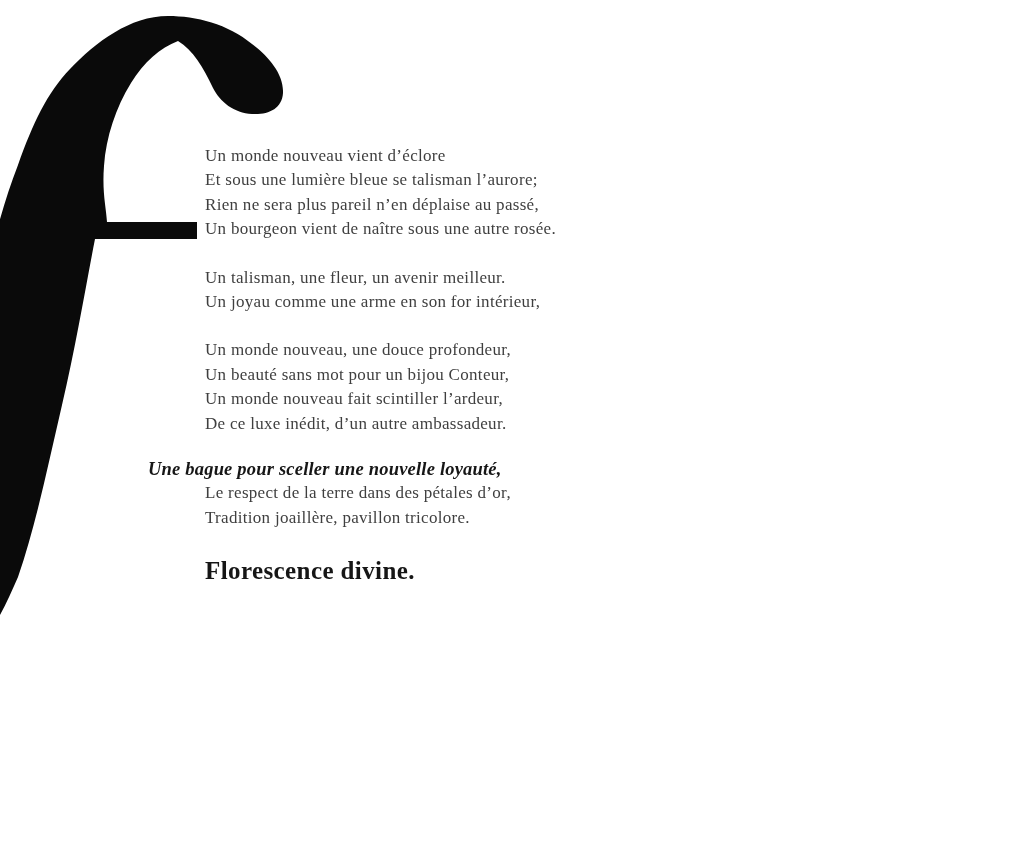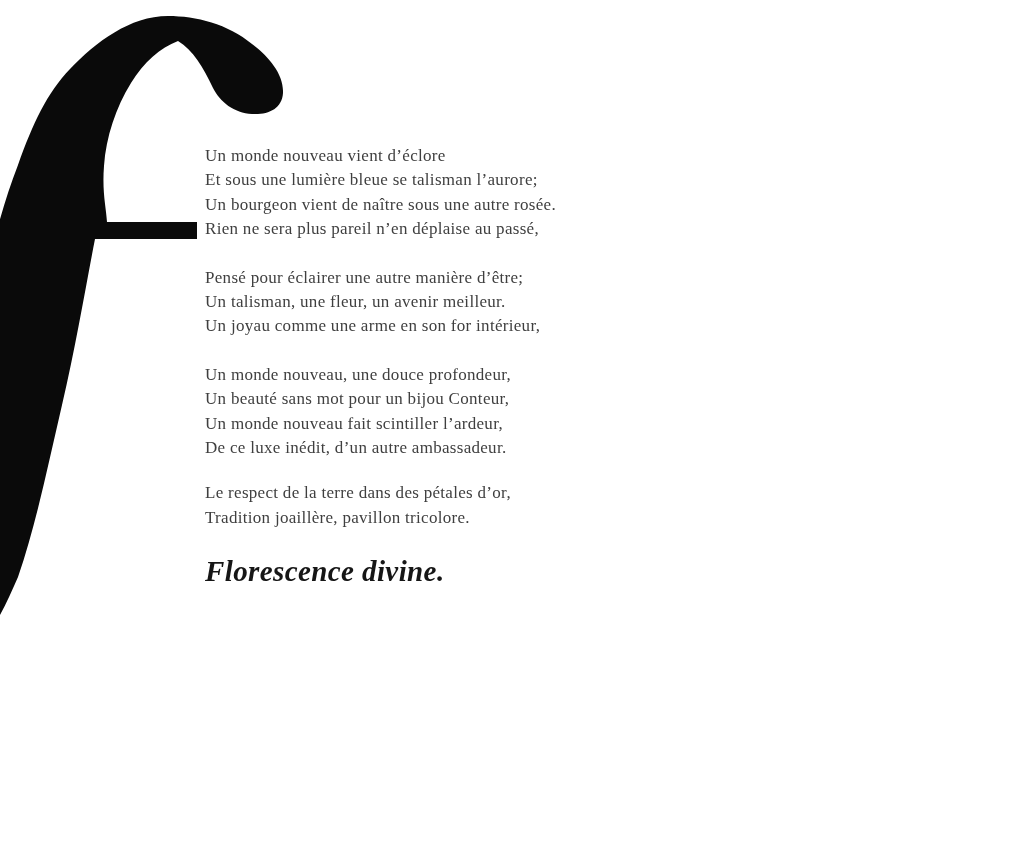--- a/index.html
+++ b/index.html
@@ -48,22 +48,21 @@
     font-weight: bold;
     font-style: italic;
     font-size: 18.5px;
     letter-spacing: 0.2px;
     color: #161616;
     white-space: nowrap;
   }
   .closing {
     margin-top: 7px;
     font-weight: bold;
-    font-style: italic;
-    font-size: 29px;
+    font-size: 25px;
     line-height: 34px;
     letter-spacing: 0.4px;
     color: #161616;
     white-space: nowrap;
   }
 </style>
 </head>
 <body>
 
 <div class="canvas">
@@ -89,39 +88,39 @@
              C 8 600 -2 622 -16 640
              L -30 648
              Z"></path>
   </svg>
 
   <div class="poem">
 
     <div class="stanza">
       <div class="poem-line">Un monde nouveau vient d’éclore</div>
       <div class="poem-line">Et sous une lumière bleue se talisman l’aurore;</div>
+      <div class="poem-line">Rien ne sera plus pareil n’en déplaise au passé,</div>
       <div class="poem-line">Un bourgeon vient de naître sous une autre rosée.</div>
-      <div class="poem-line">Rien ne sera plus pareil n’en déplaise au passé,</div>
     </div>
 
 
     <div class="stanza">
-      <div class="poem-line">Pensé pour éclairer une autre manière d’être;</div>
       <div class="poem-line">Un talisman, une fleur, un avenir meilleur.</div>
       <div class="poem-line">Un joyau comme une arme en son for intérieur,</div>
     </div>
 
     <div class="stanza">
       <div class="poem-line">Un monde nouveau, une douce profondeur,</div>
       <div class="poem-line">Un beauté sans mot pour un bijou Conteur,</div>
       <div class="poem-line">Un monde nouveau fait scintiller l’ardeur,</div>
       <div class="poem-line">De ce luxe inédit, d’un autre ambassadeur.</div>
     </div>
 
     <div class="stanza final">
+      <div class="lead-line">Une bague pour sceller une nouvelle loyauté,</div>
       <div class="poem-line">Le respect de la terre dans des pétales d’or,</div>
       <div class="poem-line">Tradition joaillère, pavillon tricolore.</div>
     </div>
 
     <div class="closing">Florescence divine.</div>
 
   </div>
 
 </div>
 

